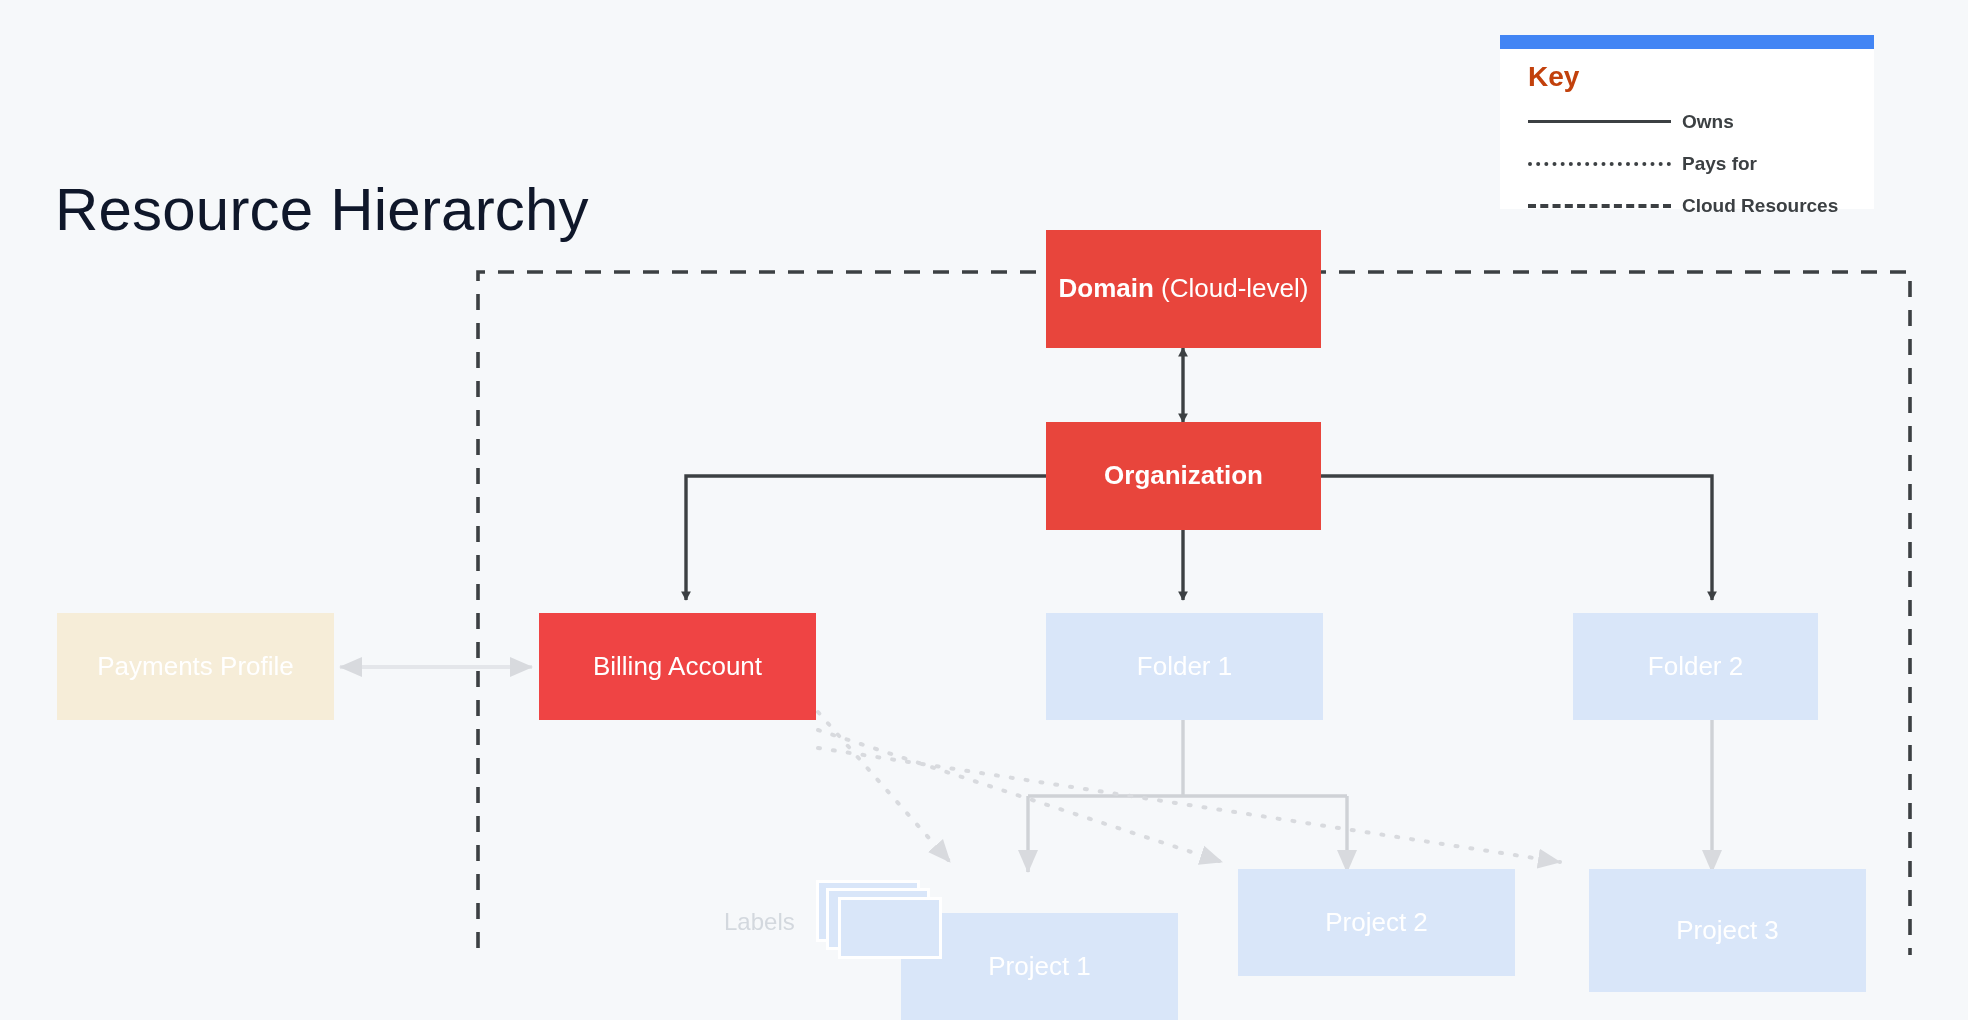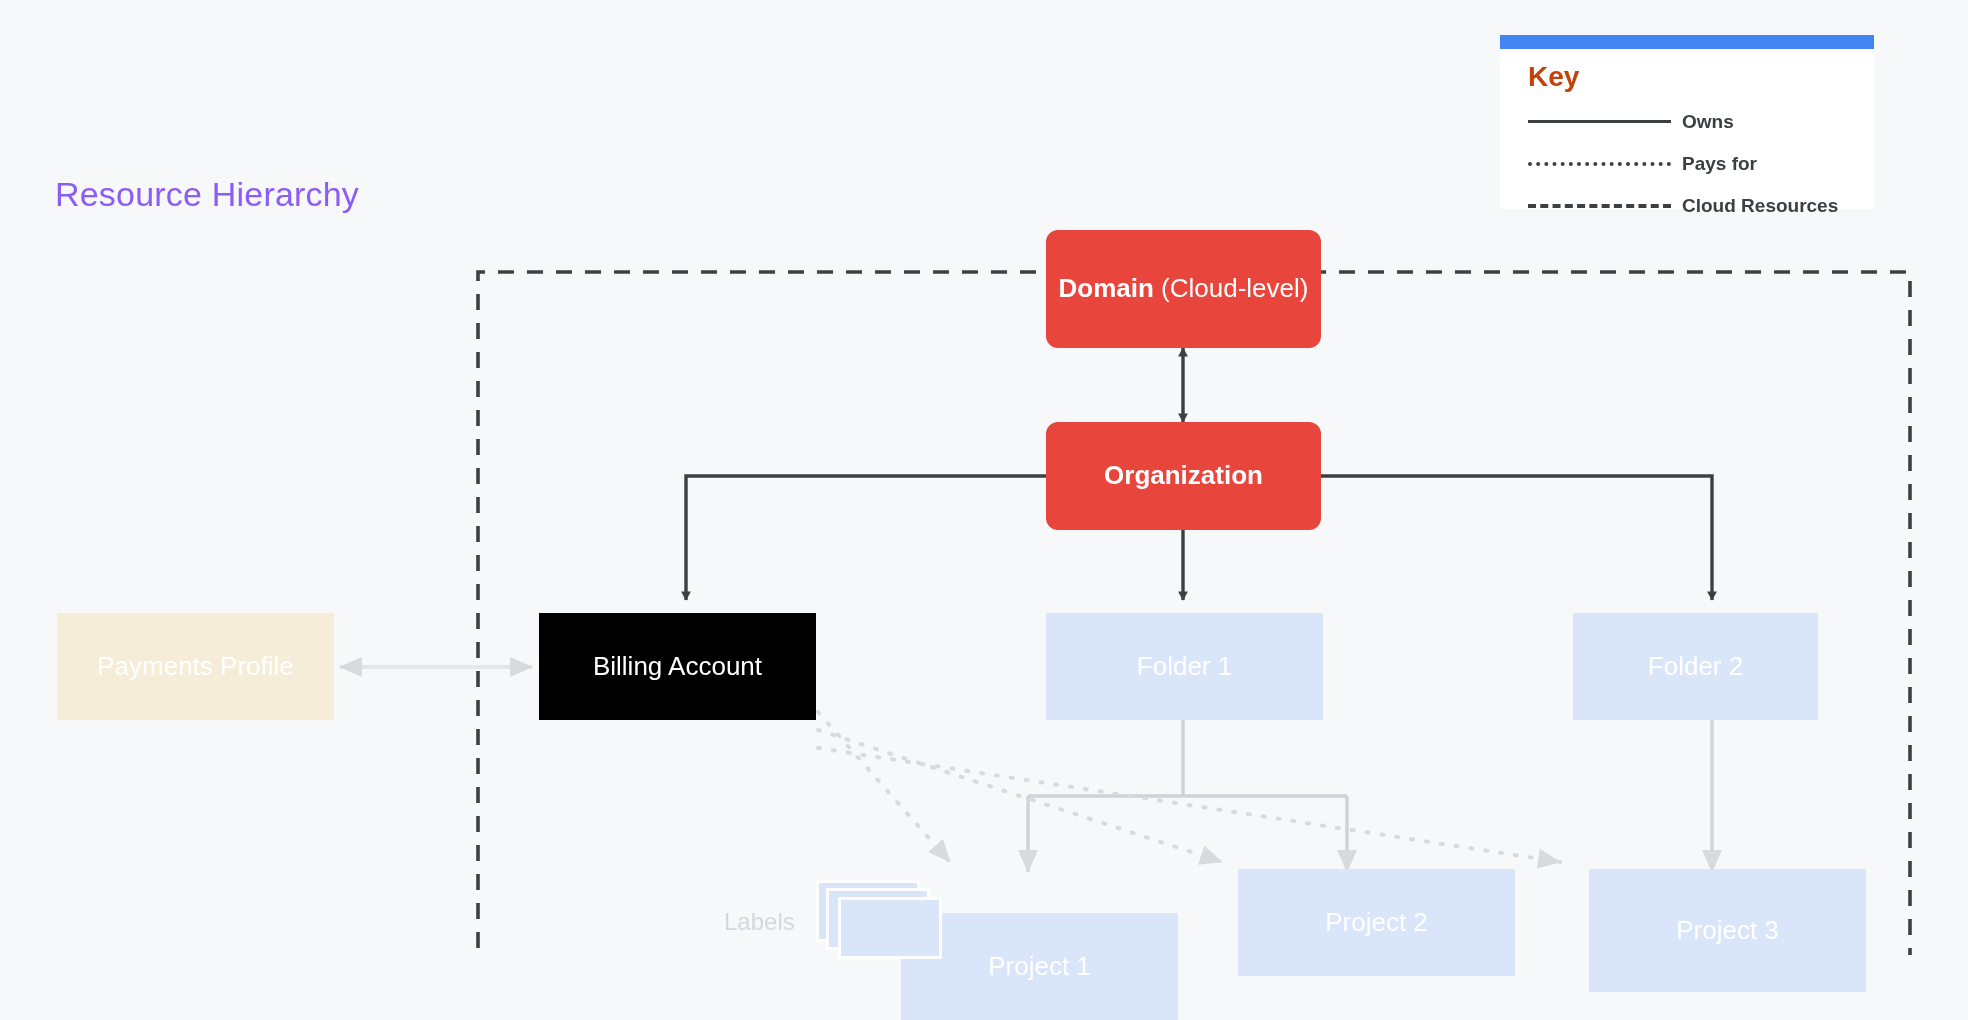--- a/index.html
+++ b/index.html
@@ -11,39 +11,39 @@
     position:relative;
   }
   #canvas{position:absolute;left:0;top:0;width:1968px;height:1020px;}
 
   
   #edges{position:absolute;left:0;top:0;width:1968px;height:1020px;pointer-events:none;}
 
   
   .page-title{
     position:absolute;left:55px;top:175px;
-    font-size:34px;font-weight:400;color:#8b5cf6;
+    font-size:60px;font-weight:400;color:#0f172a;
     letter-spacing:.2px;white-space:nowrap;
   }
 
   
   .node{
     position:absolute;
     display:flex;align-items:center;justify-content:center;
     text-align:center;
     box-sizing:border-box;
   }
   .node-label{font-size:26px;line-height:1.2;white-space:nowrap;}
 
-  .node.red{background:#e8453c;border-radius:12px;}
+  .node.red{background:#e8453c;}
   .node.red .node-label{color:#ffffff;font-weight:700;}
   .node.red .node-label .reg{font-weight:400;}
 
   .node.cream{background:#f6edd8;}
-  .node.green{background:#000000;text-align:right;}
+  .node.green{background:#ef4444;text-align:right;}
   .node.blue{background:#d9e6f9;}
   .node.cream .node-label,
   .node.green .node-label,
   .node.blue  .node-label{color:#ffffff;font-weight:400;}
 
   
   .labels-text{
     position:absolute;left:724px;top:908px;
     font-size:24px;color:#d3d8de;white-space:nowrap;
   }

